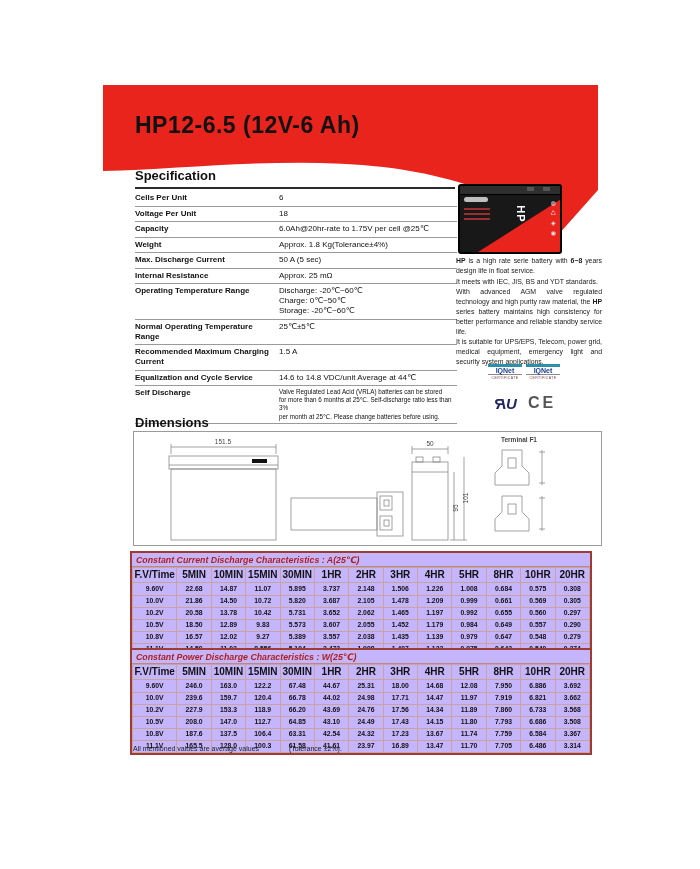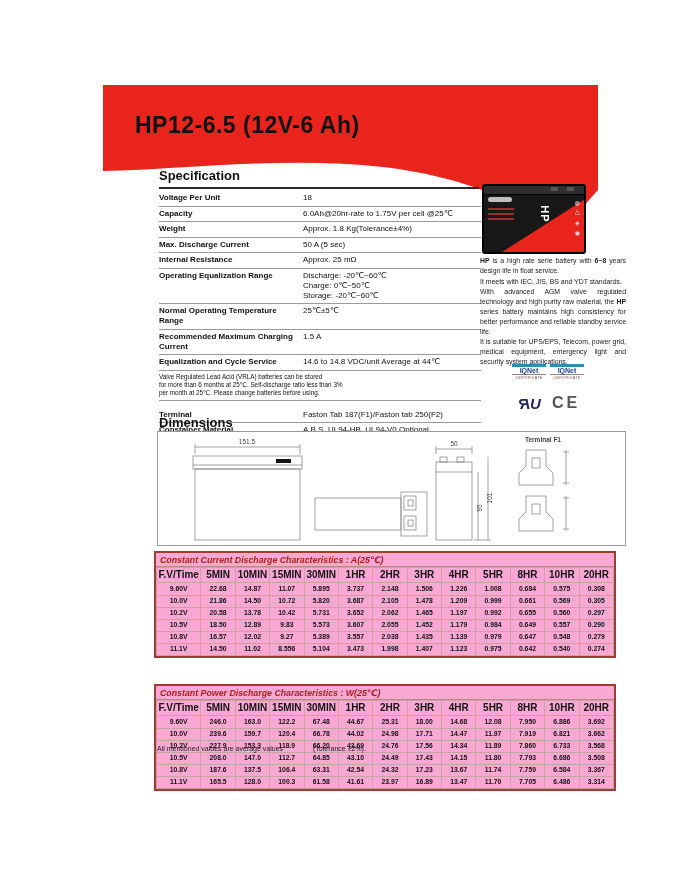--- a/index.html
+++ b/index.html
@@ -1,18 +1,18 @@
 <!DOCTYPE html>
 <html><head>
 <meta charset="utf-8">
 <style>
   html,body{margin:0;padding:0;background:#fff;}
   .page{position:relative;width:700px;height:869px;background:#fff;overflow:hidden;
         font-family:"Liberation Sans","DejaVu Sans",sans-serif;color:#111;}
-  .abs{position:absolute;margin-left:24px;}
+  .abs{position:absolute;}
 
   
   .header-svg{position:absolute;left:103px;top:85px;}
   .doc-title{position:absolute;left:135px;top:112px;font-size:23px;font-weight:bold;color:#111;letter-spacing:.5px;}
 
   
   .sec-head{font-size:13px;font-weight:bold;color:#111;}
   .spec-head{left:135px;top:168px;width:320px;border-bottom:2px solid #2a2a2a;padding-bottom:4px;}
   .dim-head{left:135px;top:415px;}
 
@@ -53,21 +53,21 @@
   .badge-ul,.badge-ce{width:32px;height:24px;display:flex;align-items:center;justify-content:center;}
   .mark{font-weight:bold;}
   .mark-ul{font-size:15px;color:#20265e;font-style:italic;}
   .mark-ul .flip{display:inline-block;transform:scaleX(-1);}
   .mark-ce{font-size:16px;color:#555;letter-spacing:3px;}
 
   
   .dim-panel{left:133px;top:431px;width:467px;height:113px;border:1px solid #9a9a9a;background:#fff;}
 
   
-  .char-table{left:130px;width:458px;border:2px solid #9e3b35;background:#f9a8d4;}
+  .char-table{left:130px;width:458px;border:2px solid #9e3b35;background:#c4b5fd;}
   .char-title{font-size:8.8px;font-weight:bold;font-style:italic;color:#b01f1f;
               padding:1.5px 4px;border-bottom:1px solid #b88;}
   table.grid{width:100%;border-collapse:collapse;table-layout:fixed;}
   table.grid th,table.grid td{border:1px solid #c9a2a2;text-align:center;padding:2.2px 0;
               font-size:6.8px;font-weight:bold;color:#111;line-height:1;}
   table.grid th{font-size:10px;}
   table.grid th:first-child{width:9.5%;}
 
   .note{left:133px;top:745px;font-size:7px;color:#222;}
   .note .tol{margin-left:28px;}
@@ -81,58 +81,63 @@
 
   <svg class="header-svg" width="502" height="170" viewBox="0 0 502 170">
     <path d="M0 0 H495 V105 L455 150 C420 114 350 90 280 82 C185 71 85 84 0 86 Z" fill="#e8241c"></path>
   </svg>
   <div class="doc-title">HP12-6.5 (12V-6 Ah)</div>
 
   <div class="abs sec-head spec-head">Specification</div>
   <div class="abs spec-rows">
     <div>
         <div class="spec-row">
+          <div class="spec-label">Cells Per Unit</div>
+          <div class="spec-value">6</div>
+        </div>
+        <div class="spec-row">
           <div class="spec-label">Voltage Per Unit</div>
           <div class="spec-value">18</div>
         </div>
         <div class="spec-row">
           <div class="spec-label">Capacity</div>
           <div class="spec-value">6.0Ah@20hr-rate to 1.75V per cell @25℃</div>
         </div>
         <div class="spec-row">
           <div class="spec-label">Weight</div>
           <div class="spec-value">Approx. 1.8 Kg(Tolerance±4%)</div>
         </div>
         <div class="spec-row">
           <div class="spec-label">Max. Discharge Current</div>
           <div class="spec-value">50 A (5 sec)</div>
         </div>
         <div class="spec-row">
           <div class="spec-label">Internal Resistance</div>
           <div class="spec-value">Approx. 25 mΩ</div>
         </div>
         <div class="spec-row">
-          <div class="spec-label">Operating Equalization Range</div>
+          <div class="spec-label">Operating Temperature Range</div>
           <div class="spec-value">Discharge: -20℃~60℃
 Charge: 0℃~50℃
 Storage: -20℃~60℃</div>
         </div>
         <div class="spec-row">
           <div class="spec-label">Normal Operating Temperature Range</div>
           <div class="spec-value">25℃±5℃</div>
         </div>
         <div class="spec-row">
           <div class="spec-label">Recommended Maximum Charging Current</div>
           <div class="spec-value">1.5 A</div>
         </div>
         <div class="spec-row">
           <div class="spec-label">Equalization and Cycle Service</div>
           <div class="spec-value">14.6 to 14.8 VDC/unit Average at 44℃</div>
         </div>
         <div class="spec-row small">
+          <div class="spec-label">Self Discharge</div>
           <div class="spec-value">Valve Regulated Lead Acid (VRLA) batteries can be stored
 for more than 6 months at 25℃. Self-discharge ratio less than 3%
 per month at 25℃. Please change batteries before using.</div>
         </div>
         <div class="spec-row gap">
           <div class="spec-label">Terminal</div>
           <div class="spec-value">Faston Tab 187(F1)/Faston tab 250(F2)</div>
         </div>
         <div class="spec-row">
           <div class="spec-label">Constainer Material</div>
@@ -345,21 +350,21 @@
             <td>1.123</td>
             <td>0.975</td>
             <td>0.642</td>
             <td>0.540</td>
             <td>0.274</td>
           </tr>
         </tbody>
     </table>
   </div>
 
-  <div class="abs char-table" style="top:684px;">
+  <div class="abs char-table" style="top:648px;">
     <div class="char-title">Constant Power Discharge Characteristics : W(25℃)</div>
     <table class="grid">
       <thead>
           <tr>
             <th>F.V/Time</th>
             <th>5MIN</th>
             <th>10MIN</th>
             <th>15MIN</th>
             <th>30MIN</th>
             <th>1HR</th>

